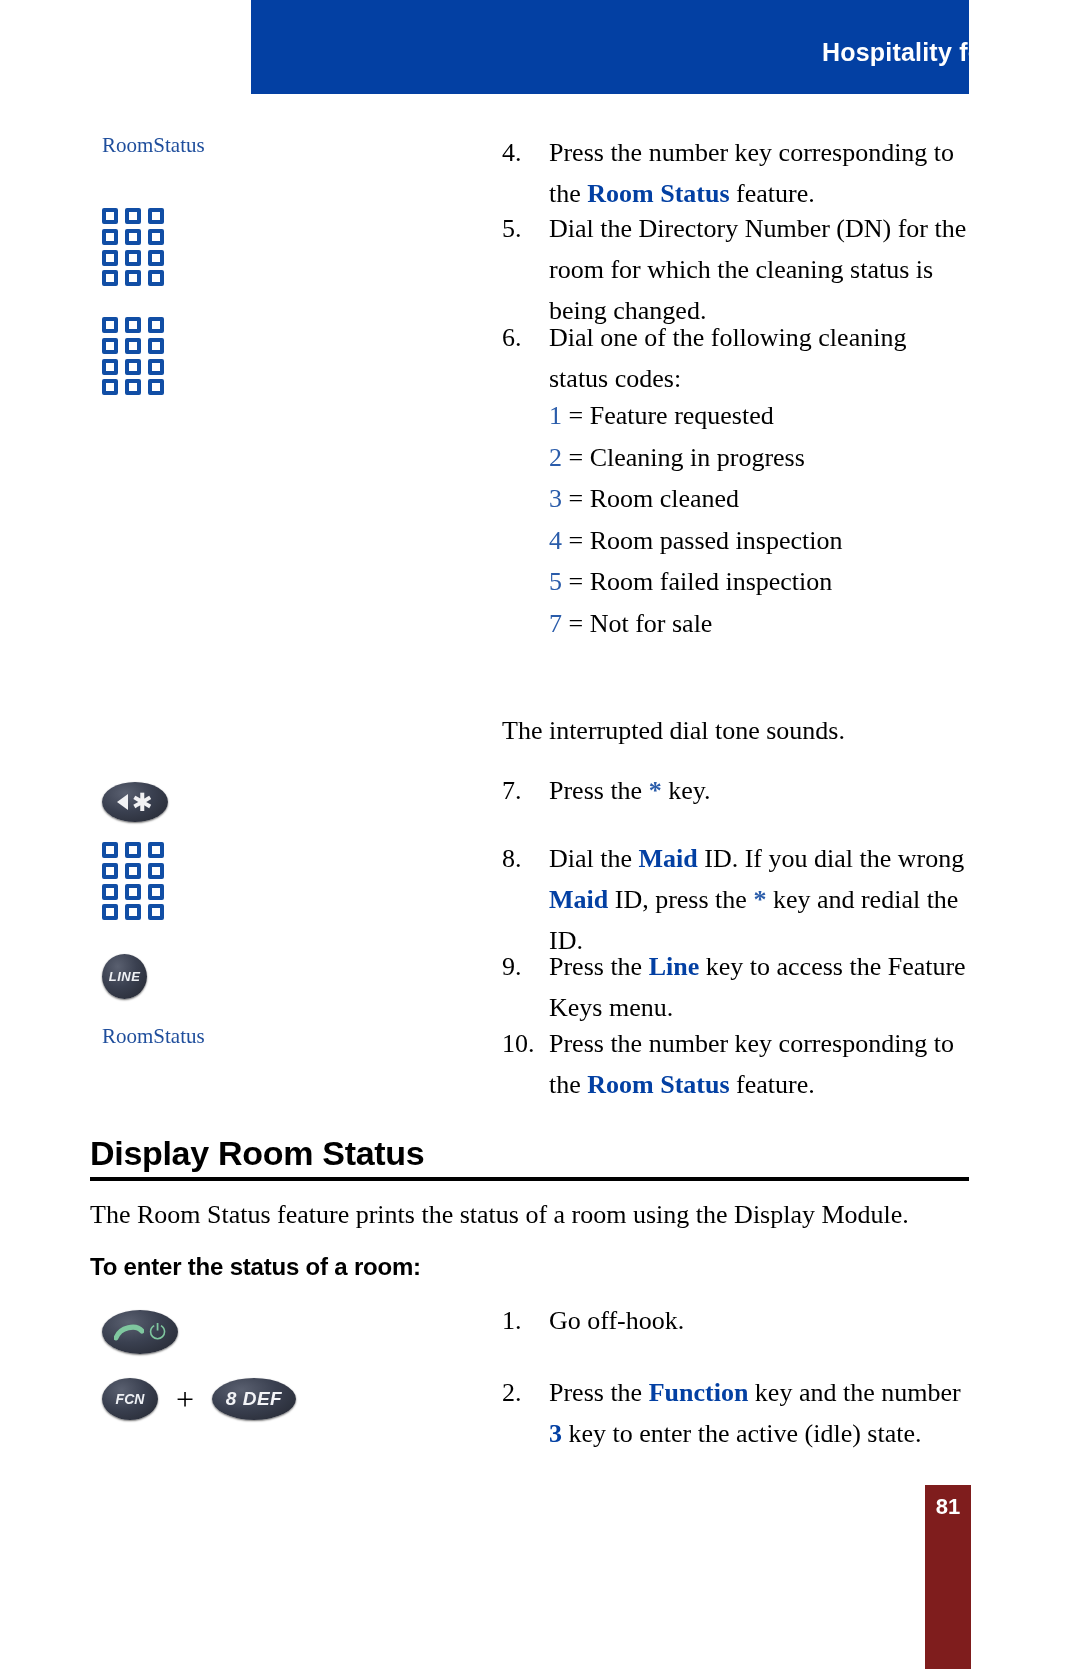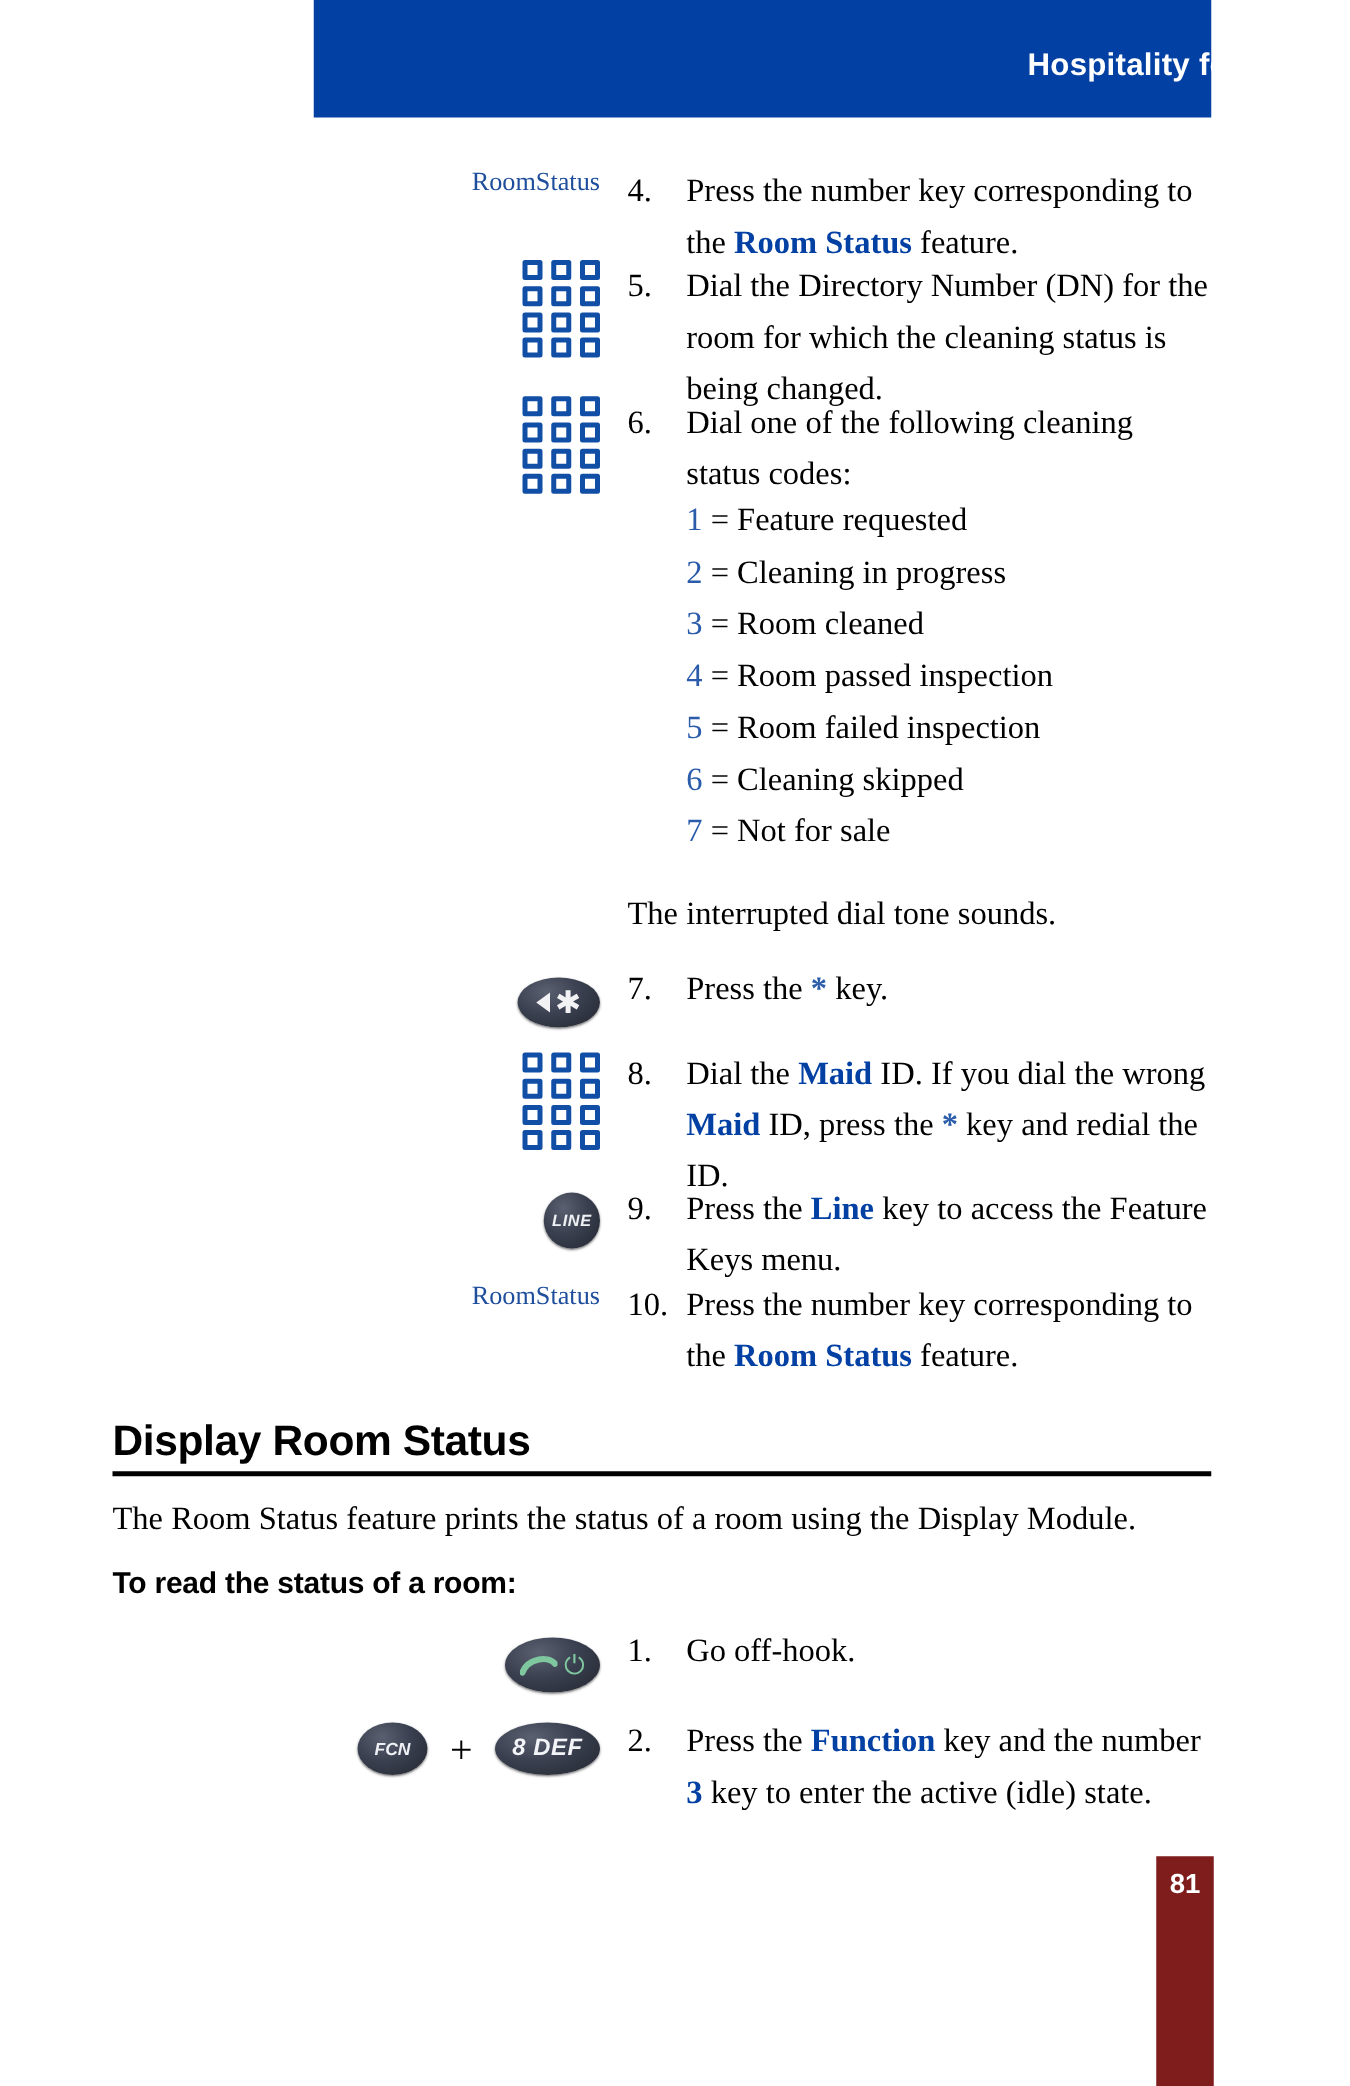--- a/index.html
+++ b/index.html
@@ -48,24 +48,24 @@
   }
 
   
   .row {
     position: absolute;
     left: 90px;
     width: 880px;
   }
   .gutter {
     position: absolute;
-    left: 0;
+    left: 12px;
     top: 0;
     width: 390px;
-    text-align: right;
+    text-align: left;
   }
   .textcol {
     position: absolute;
     left: 412px;
     width: 470px;
   }
 
   .step {
     position: relative;
     font-size: 26px;
@@ -383,21 +383,20 @@
     </div>
   </div>
 
   <div class="row" style="top:395px;">
     <div class="textcol" style="left:459px;" id="codes">
         <div class="code-line"><span class="code-key">1</span><span> = </span><span>Feature requested</span></div>
         <div class="code-line"><span class="code-key">2</span><span> = </span><span>Cleaning in progress</span></div>
         <div class="code-line"><span class="code-key">3</span><span> = </span><span>Room cleaned</span></div>
         <div class="code-line"><span class="code-key">4</span><span> = </span><span>Room passed inspection</span></div>
         <div class="code-line"><span class="code-key">5</span><span> = </span><span>Room failed inspection</span></div>
-        <div class="code-line"><span class="code-key">6</span><span> = </span><span>Cleaning skipped</span></div>
         <div class="code-line"><span class="code-key">7</span><span> = </span><span>Not for sale</span></div>
       </div>
   </div>
 
   <div class="row" style="top:710px;">
     <div class="textcol" style="left:412px;">
       <div class="plain-para">The interrupted dial tone sounds.</div>
     </div>
   </div>
 
@@ -465,21 +464,21 @@
       <div class="step">
         <span class="step-num">10.</span>
         <span class="step-body" id="s10"><span>Press the number key corresponding to the </span><b class="blue">Room Status</b><span> feature.</span></span>
       </div>
     </div>
   </div>
 
   <div class="section-heading">Display Room Status</div>
   <div class="heading-rule"></div>
   <div class="section-intro">The Room Status feature prints the status of a room using the Display Module.</div>
-  <div class="subheading">To read the status of a room:</div>
+  <div class="subheading">To enter the status of a room:</div>
 
   <div class="row" style="top:1300px;">
     <div class="gutter" style="top:10px;">
       <span class="btn-oval btn-offhook">
         <span class="glyphs">
           <span class="handset">
             <svg width="30" height="18" viewBox="0 0 30 18">
               <path d="M2 15 C6 4, 22 1, 28 8" stroke="#7fc79f" stroke-width="5" fill="none" stroke-linecap="round"></path>
             </svg>
           </span>

